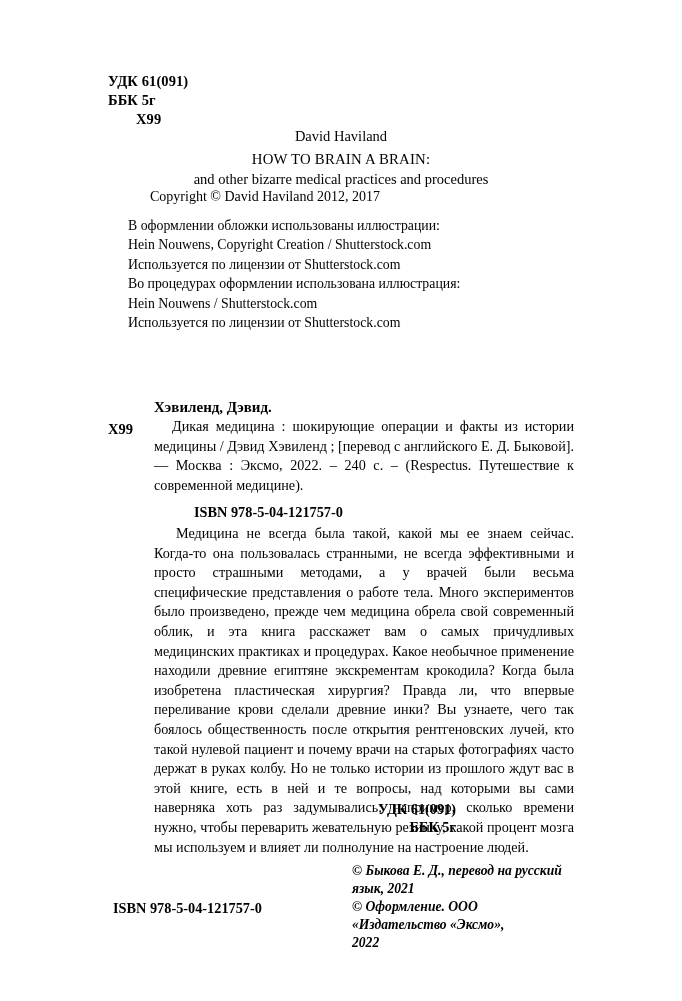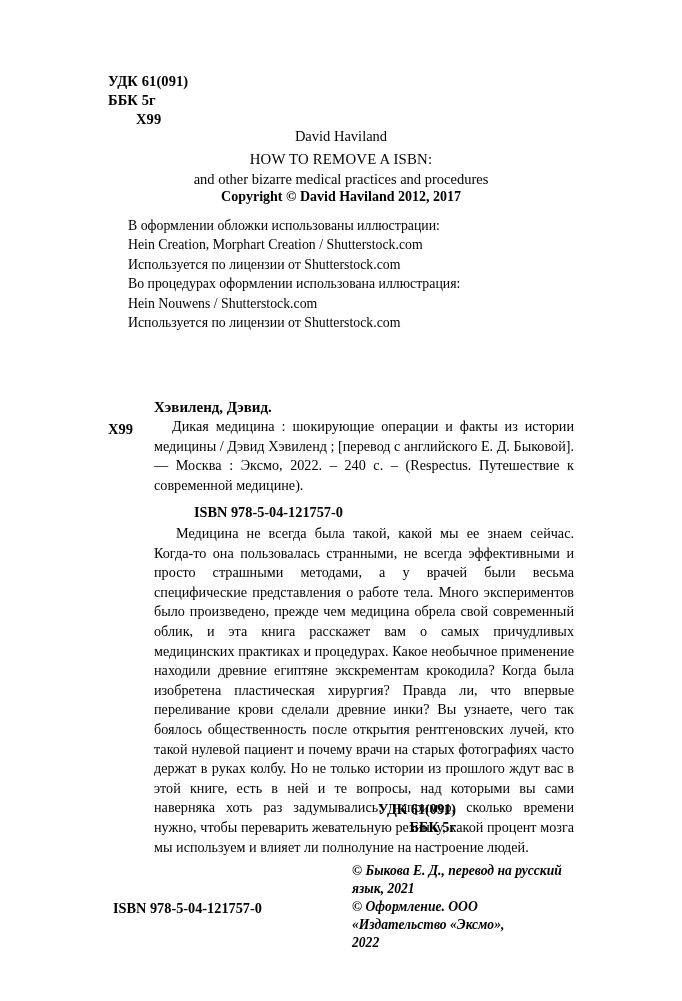--- a/index.html
+++ b/index.html
@@ -56,23 +56,21 @@
     letter-spacing: 0.2px;
   }
   .title-block .subtitle {
     font-size: 14.5px;
   }
   .copyright-line {
     position: absolute;
     left: 150px;
     top: 189px;
     width: 382px;
-    text-align: center;
     font-size: 14px;
-    font-weight: bold;
   }
 
   
   .credits {
     position: absolute;
     left: 128px;
     top: 216px;
     width: 442px;
     font-size: 13.8px;
     line-height: 19.4px;
@@ -163,29 +161,29 @@
 <div class="page">
 
   <div class="udk-block">
     <div class="line1">УДК 61(091)</div>
     <div class="line2">ББК 5г</div>
     <div class="line3">Х99</div>
   </div>
 
   <div class="title-block">
     <div class="author">David Haviland</div>
-    <div class="main-title">HOW TO REMOVE A ISBN:</div>
+    <div class="main-title">HOW TO BRAIN A BRAIN:</div>
     <div class="subtitle">and other bizarre medical practices and procedures</div>
   </div>
 
   <div class="copyright-line">Copyright © David Haviland 2012, 2017</div>
 
   <div class="credits">
     <div>В оформлении обложки использованы иллюстрации:</div>
-    <div>Hein Creation, Morphart Creation / Shutterstock.com</div>
+    <div>Hein Nouwens, Copyright Creation / Shutterstock.com</div>
     <div>Используется по лицензии от Shutterstock.com</div>
     <div>Во процедурах оформлении использована иллюстрация:</div>
     <div>Hein Nouwens / Shutterstock.com</div>
     <div>Используется по лицензии от Shutterstock.com</div>
   </div>
 
   <div class="cip-marker">Х99</div>
   <div class="cip">
     <div class="cip-name">Хэвиленд, Дэвид.</div>
     <div class="cip-body">Дикая медицина : шокирующие операции и факты из истории медицины / Дэвид Хэвиленд ; [перевод с английского Е. Д. Быковой]. — Москва : Эксмо, 2022. – 240 с. – (Respectus. Путешествие к современной медицине).</div>

